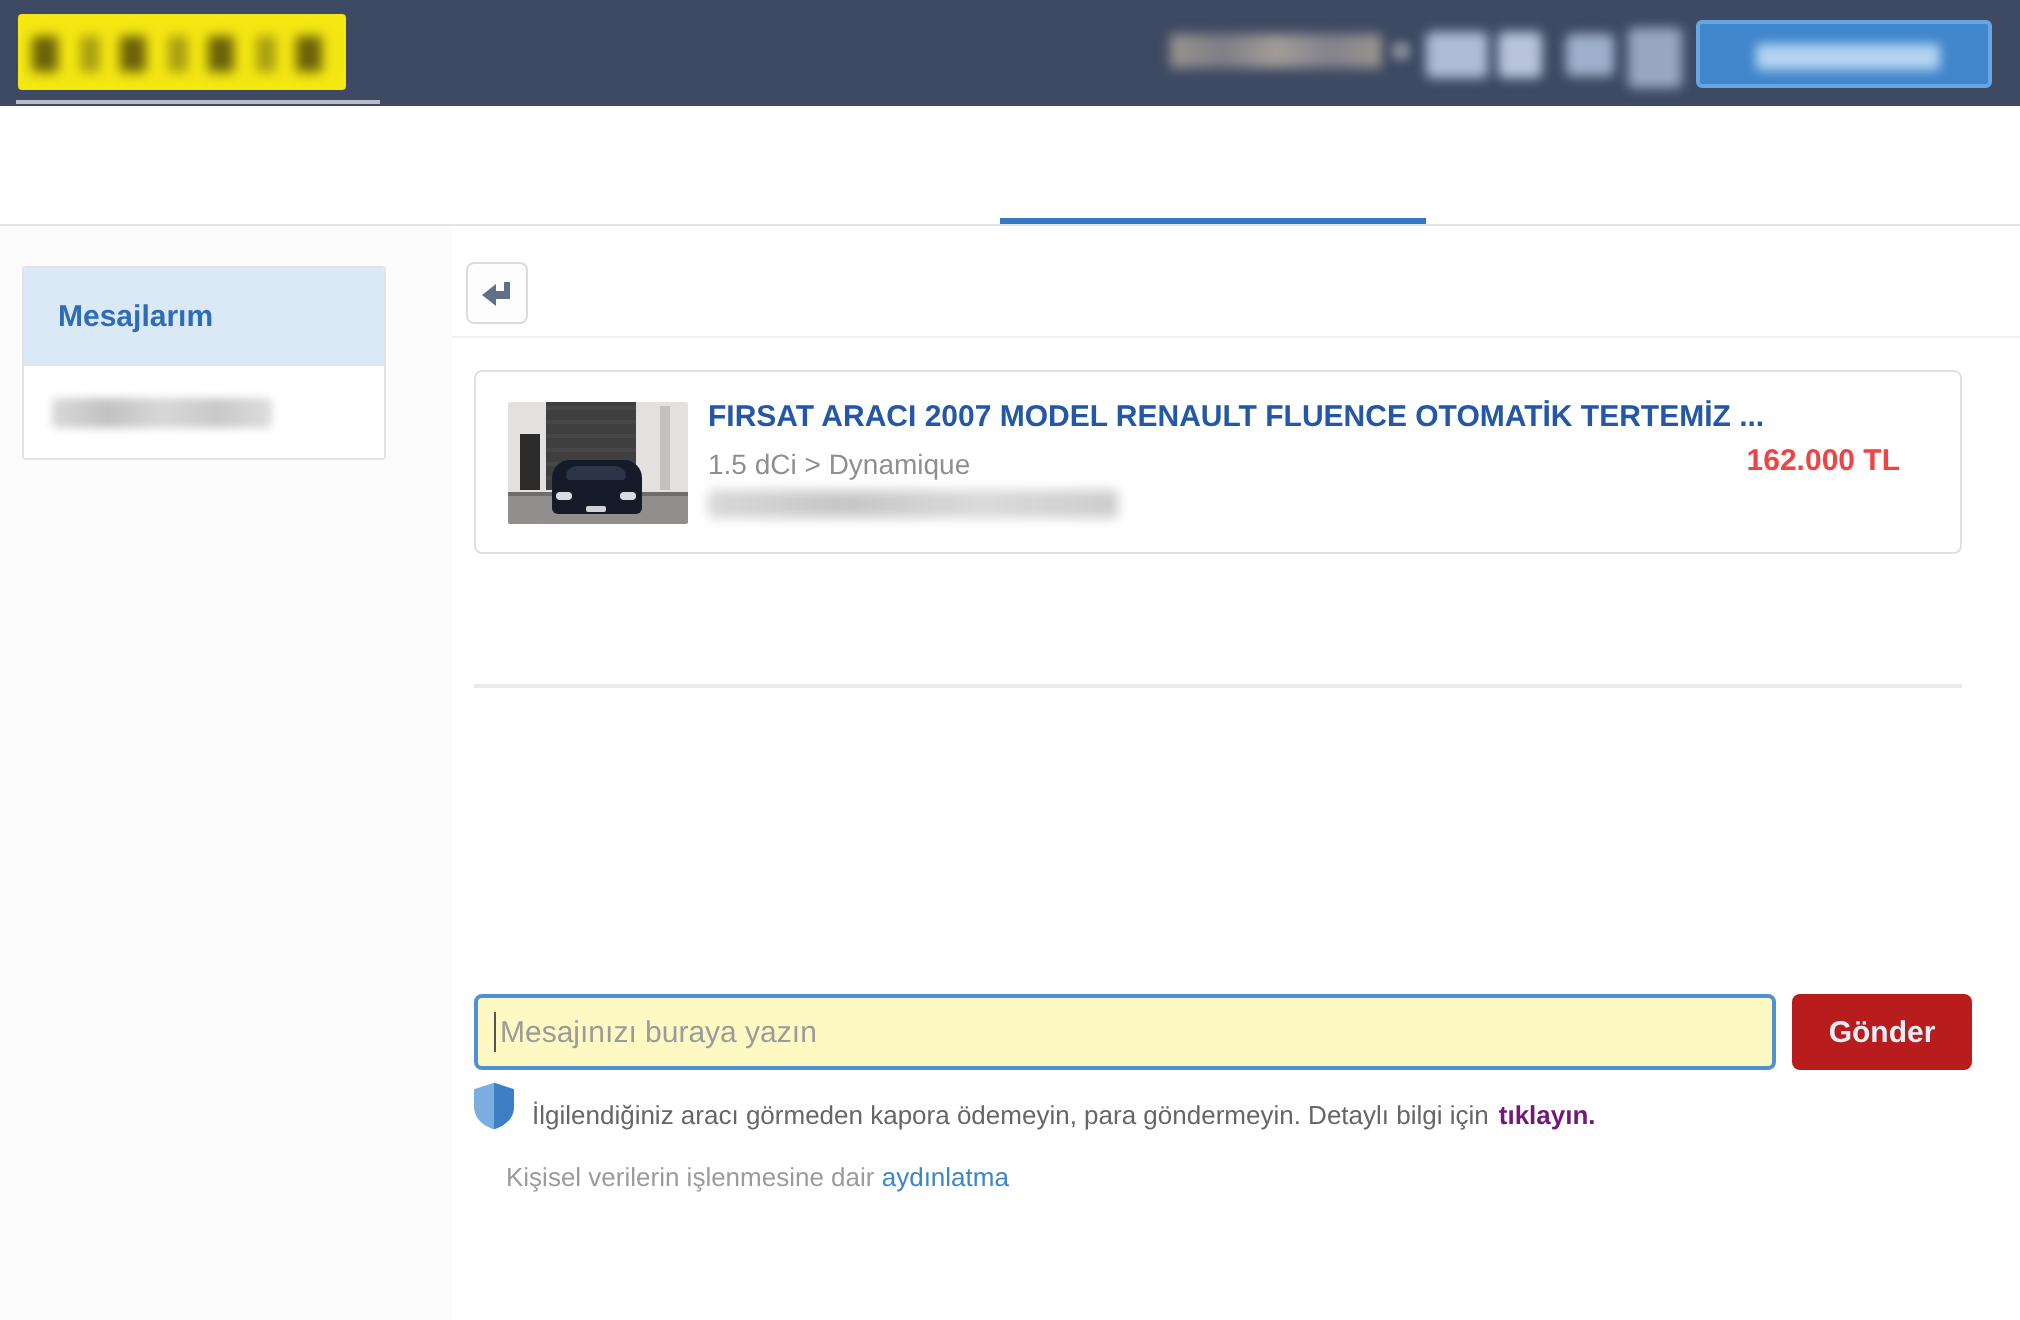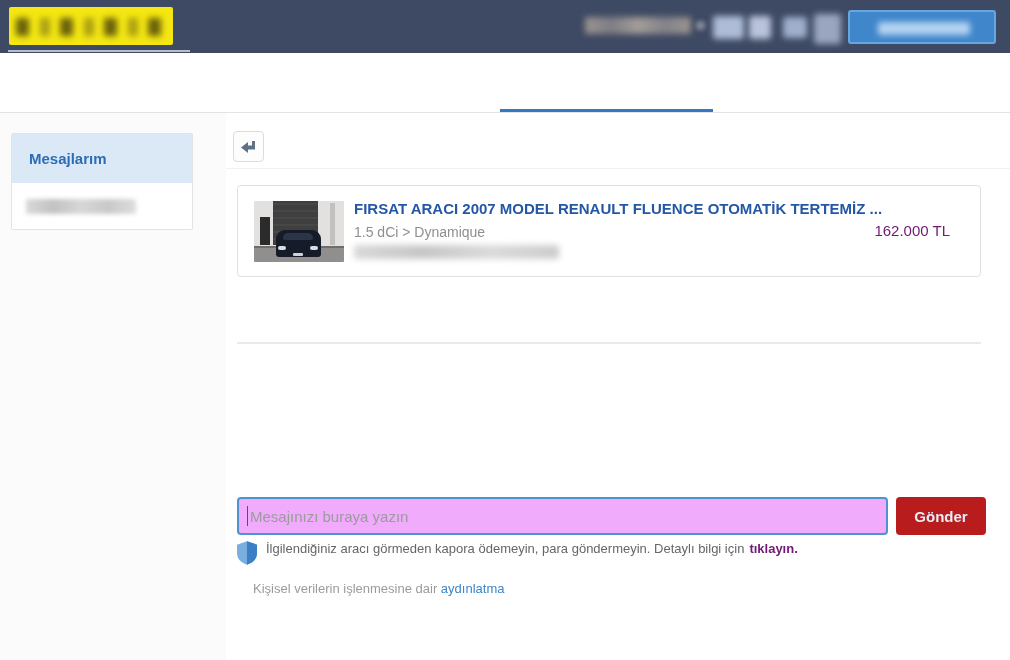--- a/index.html
+++ b/index.html
@@ -62,45 +62,45 @@
   .t-car    { position:absolute; left:24%; bottom:8%; width:50%; height:44%; background:#151b28; border-radius:9px 9px 3px 3px; }
   .t-car::before { content:""; position:absolute; left:16%; top:10%; width:68%; height:26%; background:#2c3totally; background:#2c3547; border-radius:5px 5px 2px 2px; }
   .t-lightL { position:absolute; left:6%; bottom:28%; width:18%; height:12%; background:#d8dde4; border-radius:2px; }
   .t-lightR { position:absolute; right:6%; bottom:28%; width:18%; height:12%; background:#d8dde4; border-radius:2px; }
   .t-plate  { position:absolute; left:38%; bottom:6%; width:24%; height:11%; background:#cfd3d8; border-radius:1px; }
 
   .listing-title { position:absolute; left:116px; top:14px; font-size:15px; font-weight:bold; color:#2457a6; white-space:nowrap; }
   .listing-sub   { position:absolute; left:116px; top:38px; font-size:14px; color:#8f8f8f; }
   .listing-blur  { position:absolute; left:116px; top:59px; width:205px; height:14px; filter:blur(3px); border-radius:2px;
     background:linear-gradient(90deg,#d8d8d8,#c6c6c6,#dadada,#cccccc); }
-  .listing-price { position:absolute; right:30px; top:36px; font-size:15px; font-weight:normal; color:#701a75; }
+  .listing-price { position:absolute; right:30px; top:36px; font-size:15px; font-weight:bold; color:#ef4444; }
 
   
   .actions-row { position:absolute; left:11px; top:187px; width:744px; height:26px; }
   .pill { position:absolute; top:0; height:22px; filter:blur(3px); border-radius:3px; cursor:pointer; }
   .pill-gray { left:3px; width:130px; background:linear-gradient(90deg,#cfcfcf,#b9b9b9,#d8d8d8,#bfbfbf,#cccccc); }
   .pill-blue { left:138px; width:125px; background:linear-gradient(90deg,#8ea2b7,#516c88,#647e99,#4f6a85,#7b91a9); }
   .phone-note { position:absolute; right:0; top:3px; display:flex; align-items:center; gap:8px; font-size:13px; color:#5a5a5a; white-space:nowrap; }
   .note-blur { display:inline-block; height:13px; filter:blur(2px); border-radius:2px;
     background:linear-gradient(90deg,#cdcdcd,#bcbcbc,#d4d4d4,#c3c3c3); }
   .note-blur.a { width:80px; } .note-blur.b { width:72px; }
 
   .thread-divider { position:absolute; left:11px; top:229px; width:744px; height:2px; background:#eaeaea; }
 
   
   .composer { position:absolute; left:11px; top:384px; width:750px; height:38px; }
   .msg-input { position:absolute; left:0; top:0; width:651px; height:38px; border:2px solid #4f92d1; border-radius:4px;
-    padding-left:11px; font-size:15px; color:#444; font-family:"Liberation Sans", sans-serif; outline:none; background:#f0abfc; }
+    padding-left:11px; font-size:15px; color:#444; font-family:"Liberation Sans", sans-serif; outline:none; background:#fef9c3; }
   .msg-input::placeholder { color:#9b9b9b; opacity:1; }
   .caret { position:absolute; left:10px; top:9px; width:1px; height:20px; background:#555; }
   .send-btn { position:absolute; left:659px; top:0; width:90px; height:38px; background:#b91c1c; border:none; border-radius:4px;
     color:#e6eef7; font-weight:bold; font-size:15px; font-family:"Liberation Sans", sans-serif; cursor:default; }
 
   
-  .safety { position:absolute; left:11px; top:428px; display:flex; align-items:flex-start; gap:9px; font-size:13px; color:#666; white-space:nowrap; }
+  .safety { position:absolute; left:11px; top:428px; display:flex; align-items:flex-end; gap:9px; font-size:13px; color:#666; white-space:nowrap; }
   .safety-link { color:#701a75; font-weight:bold; margin-left:-4px; text-decoration:none; cursor:pointer; }
   .footer-note { position:absolute; left:11px; top:468px; font-size:13px; color:#9b9b9b; white-space:nowrap;margin-left:16px; }
   .footer-link { color:#3c85c8; text-decoration:none; cursor:pointer; }
 </style>
 </head>
 <body>
 
 <div class="screen">
 
   <header class="topbar">

